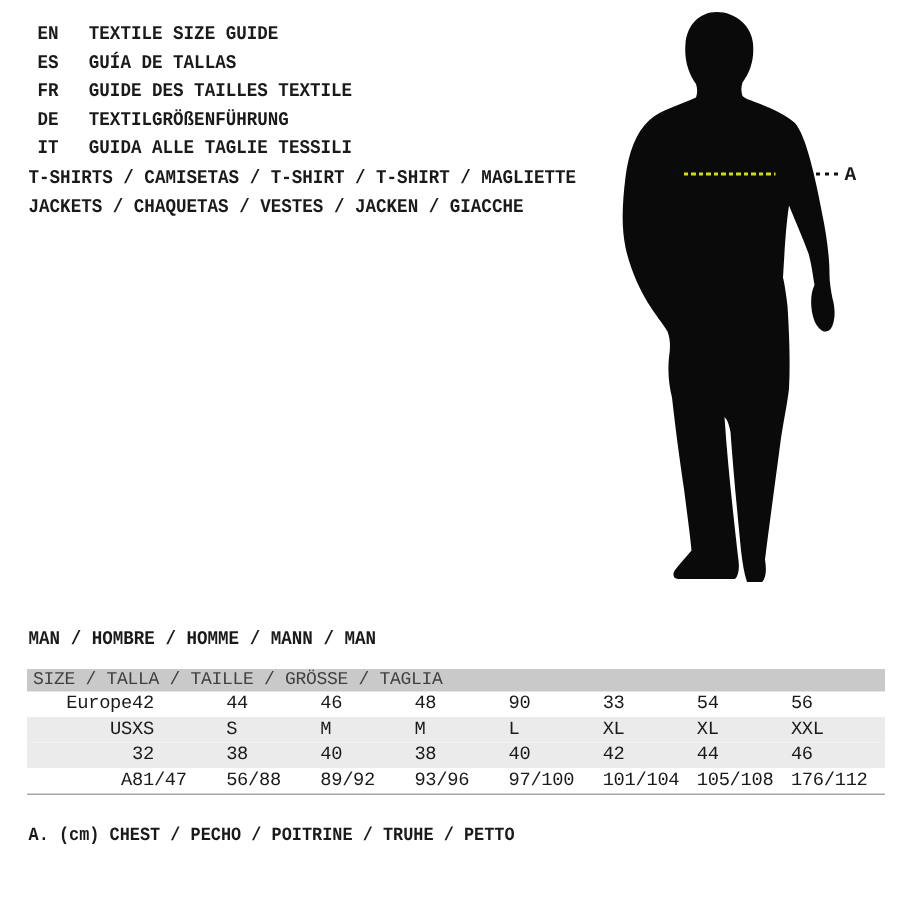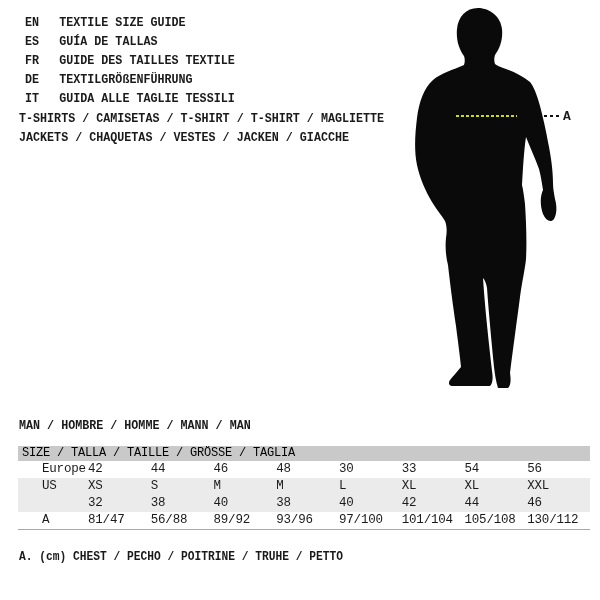--- a/index.html
+++ b/index.html
@@ -35,25 +35,25 @@
   .section-title{position:absolute;left:19px;top:418px;font-size:13px;font-weight:700;}
 
   
   .size-table{
     position:absolute;left:18px;top:446px;width:572px;
     border-bottom:1px solid var(--table-border,#a8a8a8);
     font-size:12.5px;letter-spacing:-0.2px;
   }
   .t-header{
     height:15px;line-height:15px;background:var(--header-bg,#c9c9c9);
-    padding-left:4px;font-size:12px;color:#000000;
+    padding-left:4px;font-size:12px;color:#404040;
   }
   .t-row{display:grid;grid-template-columns:70px repeat(8,1fr);height:17px;line-height:17px;}
   .t-row.shaded{background:var(--shaded-row-bg,#ebebeb);}
-  .t-label{padding-left:4px;text-align:left;margin-left:20px;}
+  .t-label{padding-left:4px;text-align:right;}
   .t-cell{text-align:left;}
 
   
   .footnote{position:absolute;left:19px;top:550px;font-size:12.5px;font-weight:700;}
 </style>
 </head>
 <body>
 
 <div id="canvas">
 
@@ -140,21 +140,21 @@
 
   <div class="size-table">
     <div class="t-header">SIZE / TALLA / TAILLE / GRÖSSE / TAGLIA</div>
 
     <div class="t-row">
       <div class="t-label">Europe</div>
       <div class="t-cell">42</div>
       <div class="t-cell">44</div>
       <div class="t-cell">46</div>
       <div class="t-cell">48</div>
-      <div class="t-cell">30</div>
+      <div class="t-cell">90</div>
       <div class="t-cell">33</div>
       <div class="t-cell">54</div>
       <div class="t-cell">56</div>
     </div>
 
     <div class="t-row shaded">
       <div class="t-label">US</div>
       <div class="t-cell">XS</div>
       <div class="t-cell">S</div>
       <div class="t-cell">M</div>
@@ -179,19 +179,19 @@
 
     <div class="t-row">
       <div class="t-label">A</div>
       <div class="t-cell">81/47</div>
       <div class="t-cell">56/88</div>
       <div class="t-cell">89/92</div>
       <div class="t-cell">93/96</div>
       <div class="t-cell">97/100</div>
       <div class="t-cell">101/104</div>
       <div class="t-cell">105/108</div>
-      <div class="t-cell">130/112</div>
+      <div class="t-cell">176/112</div>
     </div>
   </div>
 
   <div class="footnote condensed">A. (cm) CHEST / PECHO / POITRINE / TRUHE / PETTO</div>
 
 </div>
 
 </body></html>

